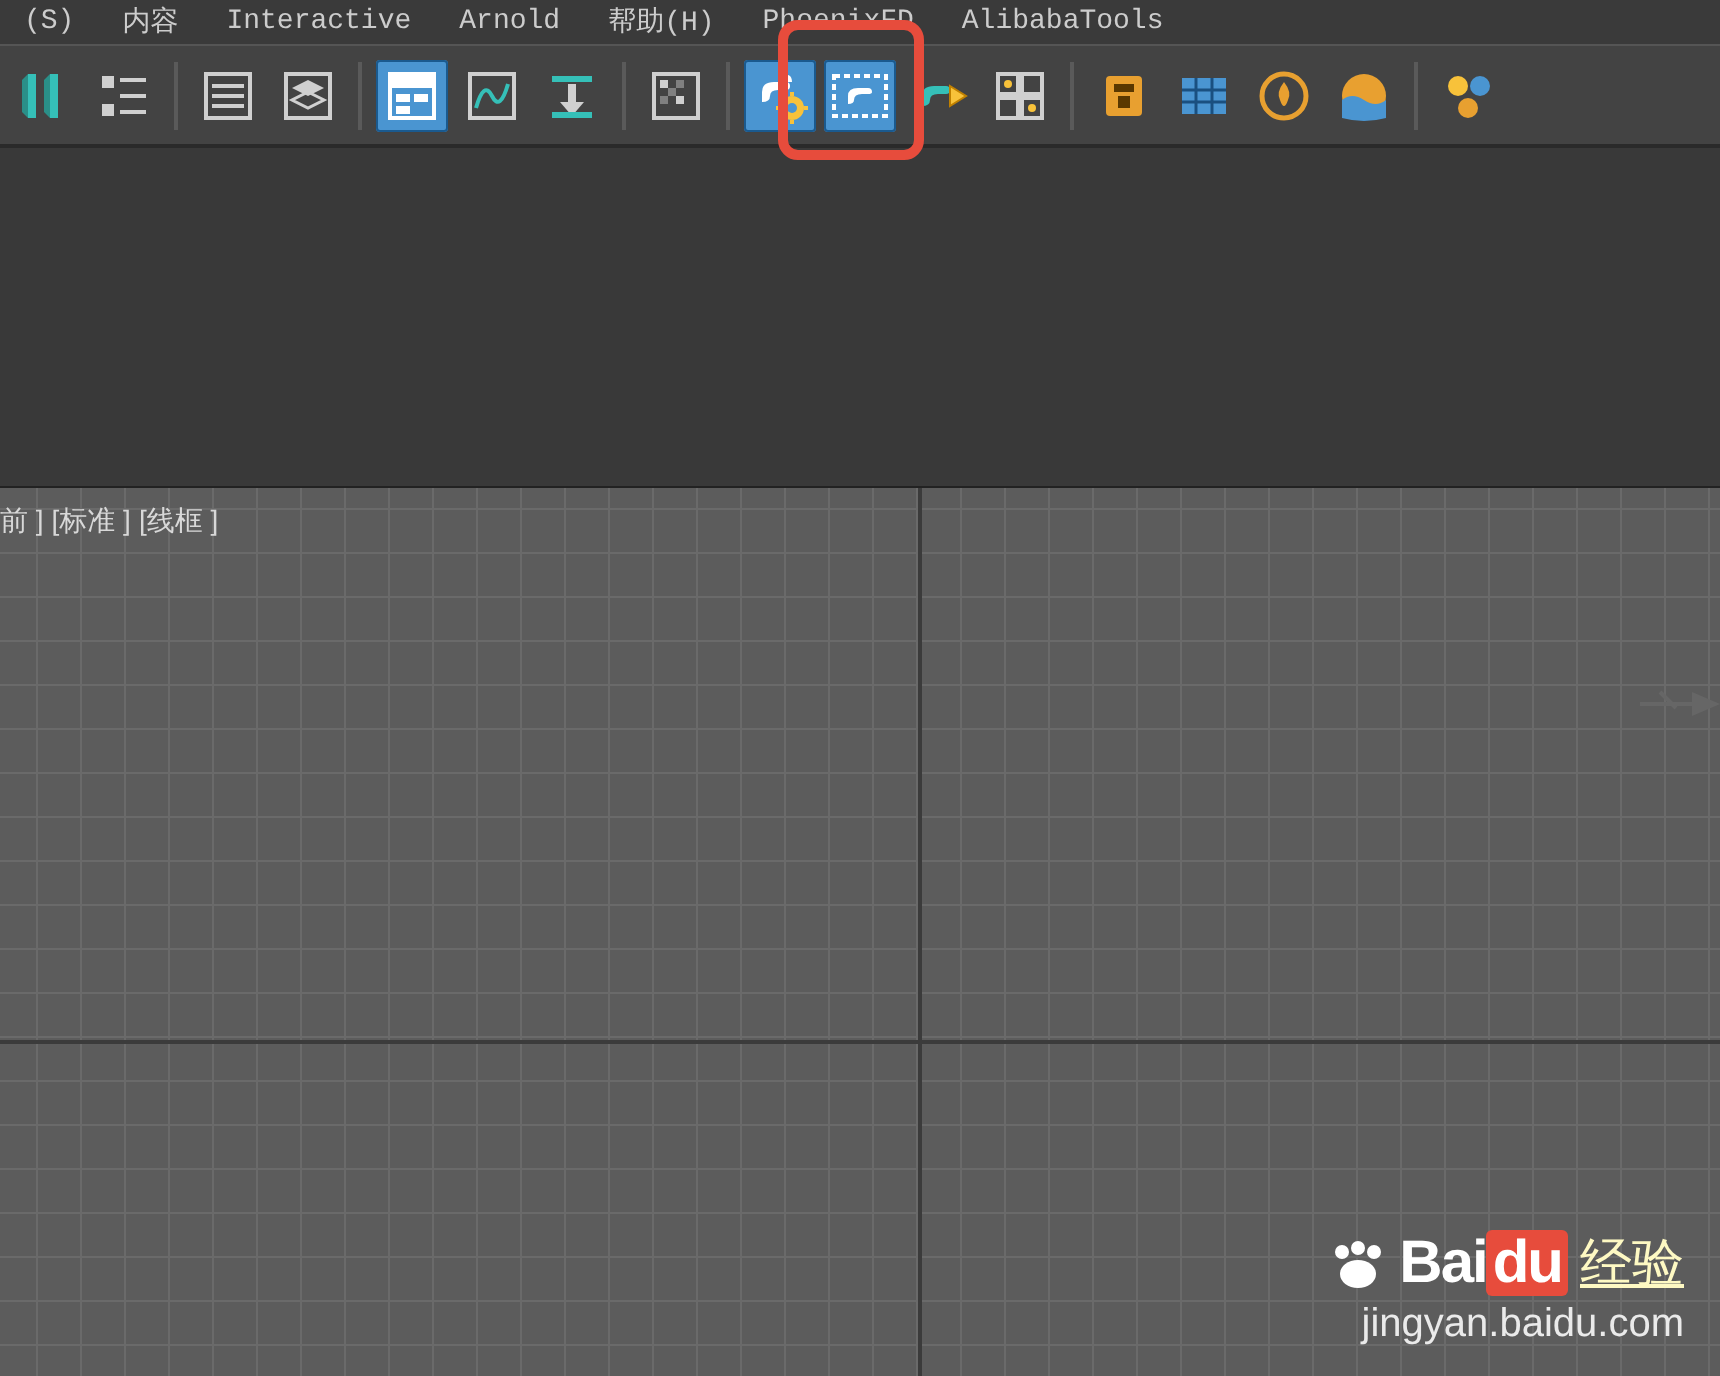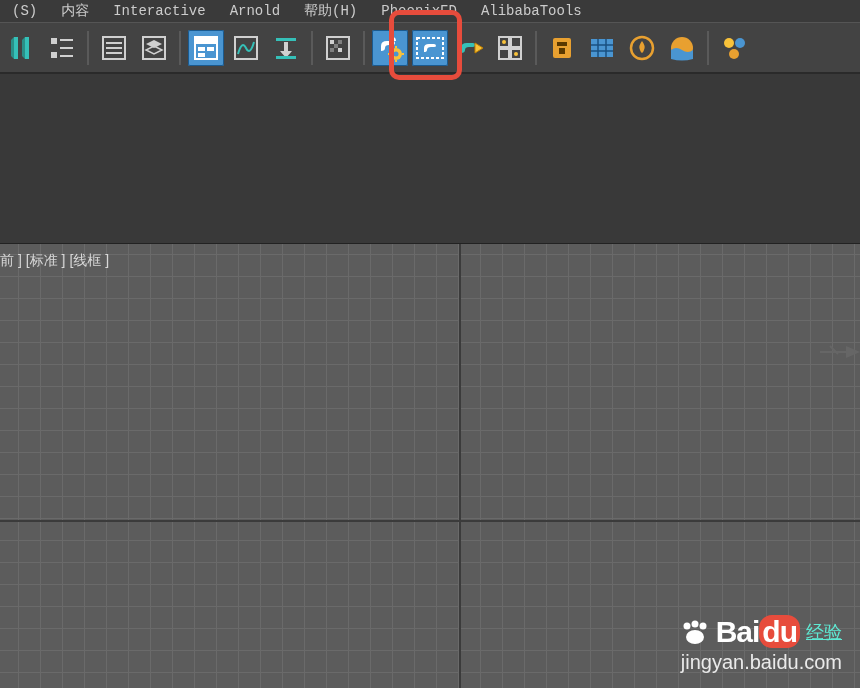--- a/index.html
+++ b/index.html
@@ -134,22 +134,22 @@
       gap: 6px;
       justify-content: flex-end;
     }
     .wm-brand {
       font-size: 30px;
       font-weight: bold;
       font-family: Arial, sans-serif;
       letter-spacing: -1px;
     }
     .wm-cn {
-      font-size: 18px;
-      color: #5eead4;
+      font-size: 26px;
+      color: #fef9c3;
       text-decoration: underline;
     }
     .wm-url {
       font-size: 20px;
       color: #eaeaea;
       margin-top: 2px;
     }
     .paw {
       width: 30px;
       height: 24px;
@@ -346,19 +346,19 @@
     <div class="wm-top">
       <span class="paw">
         <svg width="30" height="24" viewBox="0 0 30 24">
           <circle cx="7" cy="6" r="3.5" fill="#fff"></circle>
           <circle cx="15" cy="4" r="3.5" fill="#fff"></circle>
           <circle cx="23" cy="6" r="3.5" fill="#fff"></circle>
           <ellipse cx="15" cy="17" rx="9" ry="7" fill="#fff"></ellipse>
         </svg>
       </span>
       <span class="wm-brand">
-        <span>Bai</span><span style="background:#e74c3c;color:#fff;padding:0 3px;border-radius:13px;">du</span>
+        <span>Bai</span><span style="background:#e74c3c;color:#fff;padding:0 3px;border-radius:3px;">du</span>
       </span>
       <span class="wm-cn">经验</span>
     </div>
     <div class="wm-url">jingyan.baidu.com</div>
   </div>
 </div>
 
 </body></html>

